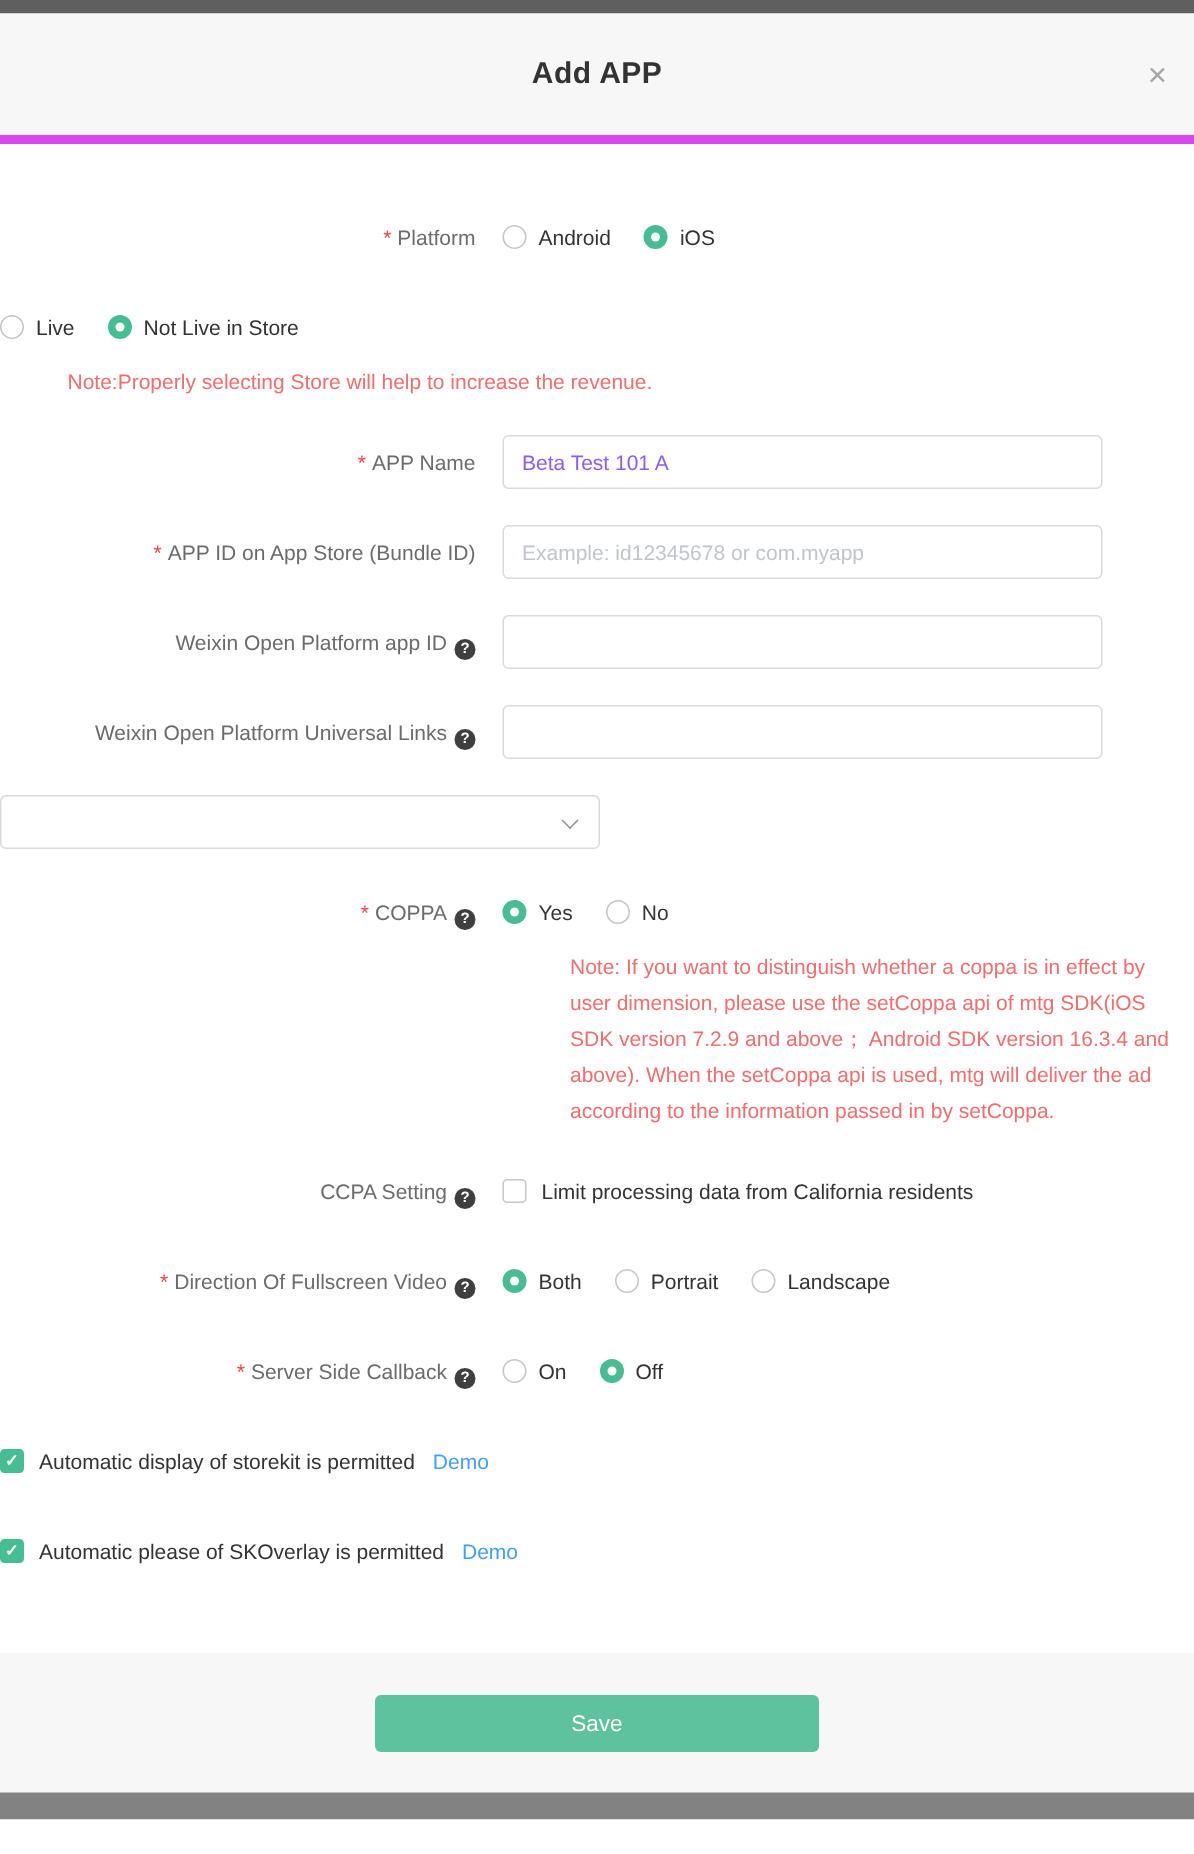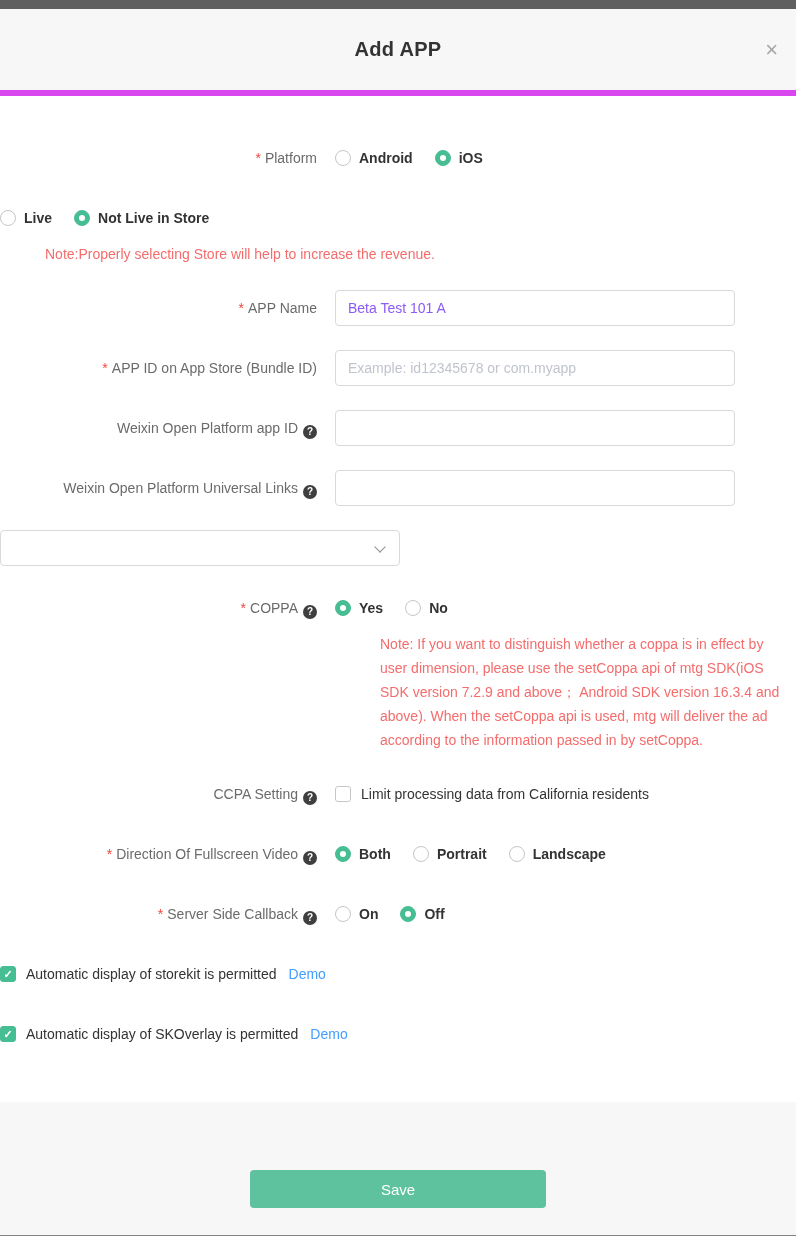--- a/index.html
+++ b/index.html
@@ -45,21 +45,21 @@
     display: inline-block; width: 14px; height: 14px;
     border-radius: 50%; background: #3f3f3f; color: #fff;
     font-size: 10px; line-height: 14px; text-align: center;
     margin-left: 5px; vertical-align: -2px; font-weight: bold;
   }
   .row-control { flex: 1; max-width: 400px; }
   .control-line { min-height: 36px; display: flex; align-items: center; }
   .control-line + .control-line { margin-top: 24px; }
 
   
-  .radio { display: inline-flex; align-items: center; margin-right: 22px; font-size: 14px; color: #333; cursor: pointer; font-weight: bold; }
+  .radio { display: inline-flex; align-items: center; margin-right: 22px; font-size: 14px; color: #333; cursor: pointer; }
   .radio .dot {
     width: 16px; height: 16px; border-radius: 50%;
     border: 1px solid #c6c6c6; background: #fff;
     margin-right: 8px; position: relative; flex-shrink: 0;
   }
   .radio.selected .dot { background: #46bd92; border-color: #46bd92; }
   .radio.selected .dot::after {
     content: ""; position: absolute; left: 50%; top: 50%;
     width: 6px; height: 6px; border-radius: 50%; background: #fff;
     transform: translate(-50%, -50%);
@@ -105,21 +105,20 @@
     background: #f7f7f7;
     padding: 28px 0 27px 0;
     display: flex; justify-content: center;
   }
   .save-btn {
     width: 296px; height: 38px;
     background: #5ec29e; color: #fff;
     border: none; border-radius: 4px;
     font-size: 15px; cursor: pointer;
     font-family: "Liberation Sans", sans-serif;
-    margin-top: 40px;
   }
 </style>
 </head>
 <body>
 
 <div>
   <div class="top-strip"></div>
 
   <div>
     <div class="modal-header">
@@ -299,21 +298,21 @@
                 </span>
               <span>Automatic display of storekit is permitted</span>
             </label>
             <a class="demo-link">Demo</a>
           </div>
           <div class="control-line">
             <label class="checkbox checked">
               <span class="cb-box">
                   <span>✓</span>
                 </span>
-              <span>Automatic display of SKOverlay is permitted</span>
+              <span>Automatic please of SKOverlay is permitted</span>
             </label>
             <a class="demo-link">Demo</a>
           </div>
         </div>
       </div>
 
     </div>
 
     <div class="modal-footer">
       <button class="save-btn">Save</button>

